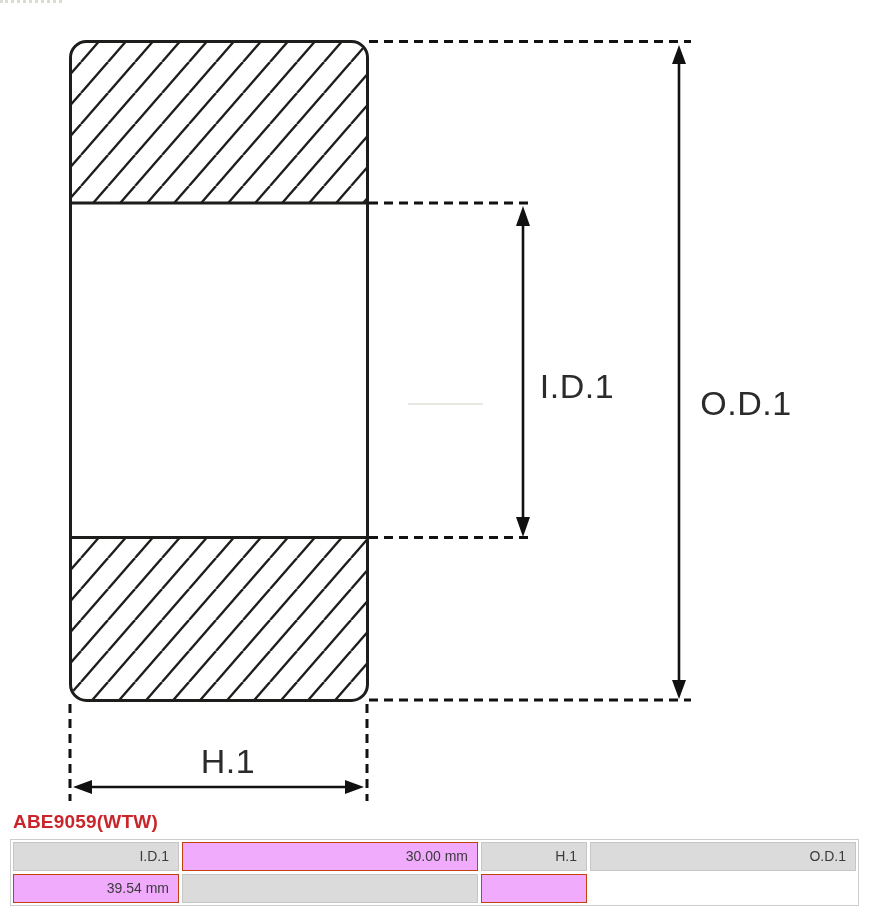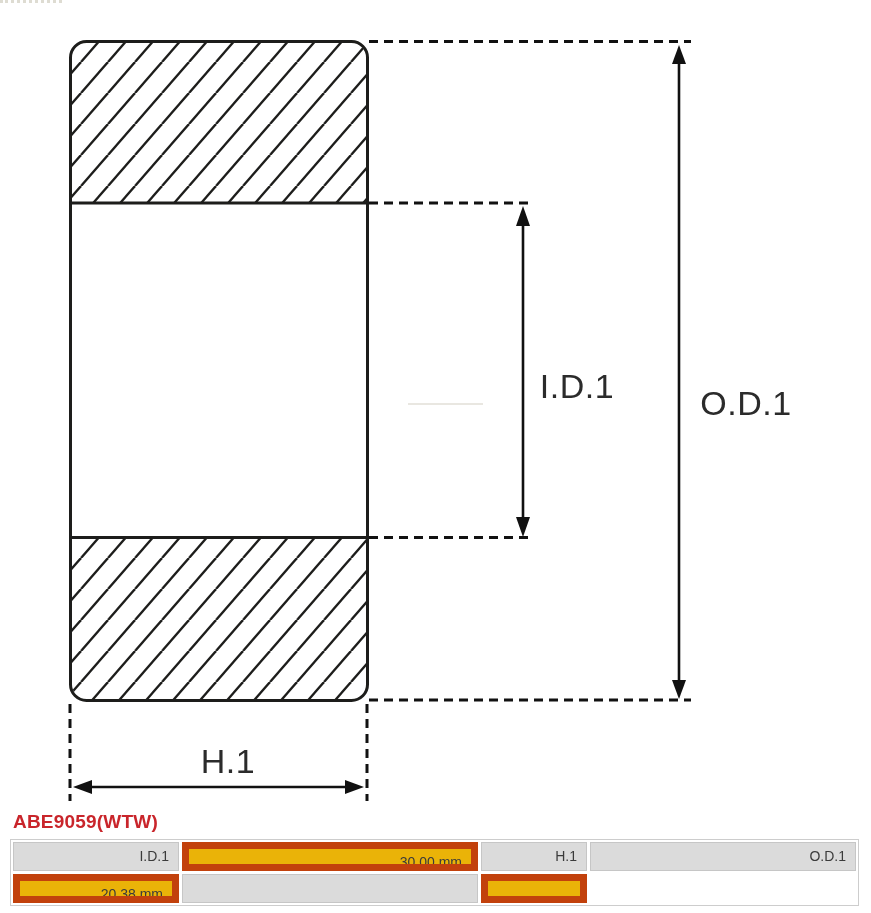--- a/index.html
+++ b/index.html
@@ -72,22 +72,22 @@
     white-space: nowrap;
     overflow: hidden;
   }
 
   .cell-label {
     background: #dbdbdb;
     border: 1px solid #c6c6c6;
   }
 
   .cell-value {
-    background: #eab308;
-    border: 7px solid #c2410c;
+    background: #f0abfc;
+    border: 1px solid #c2410c;
   }
 </style>
 </head>
 <body>
 
 <div class="page">
 
   <div class="top-artifact"></div>
 
   <svg class="diagram-svg" viewBox="0 0 871 810">
@@ -146,18 +146,18 @@
 
   <a class="part-number">ABE9059(WTW)</a>
 
   <div class="specs-table">
 
     <div class="cell cell-label">I.D.1</div>
     <div class="cell cell-value">30.00 mm</div>
     <div class="cell cell-label">H.1</div>
 
     <div class="cell cell-label">O.D.1</div>
-    <div class="cell cell-value">20.38 mm</div>
+    <div class="cell cell-value">39.54 mm</div>
     <div class="cell cell-label"></div>
     <div class="cell cell-value"></div>
   </div>
 
 </div>
 
 </body></html>

